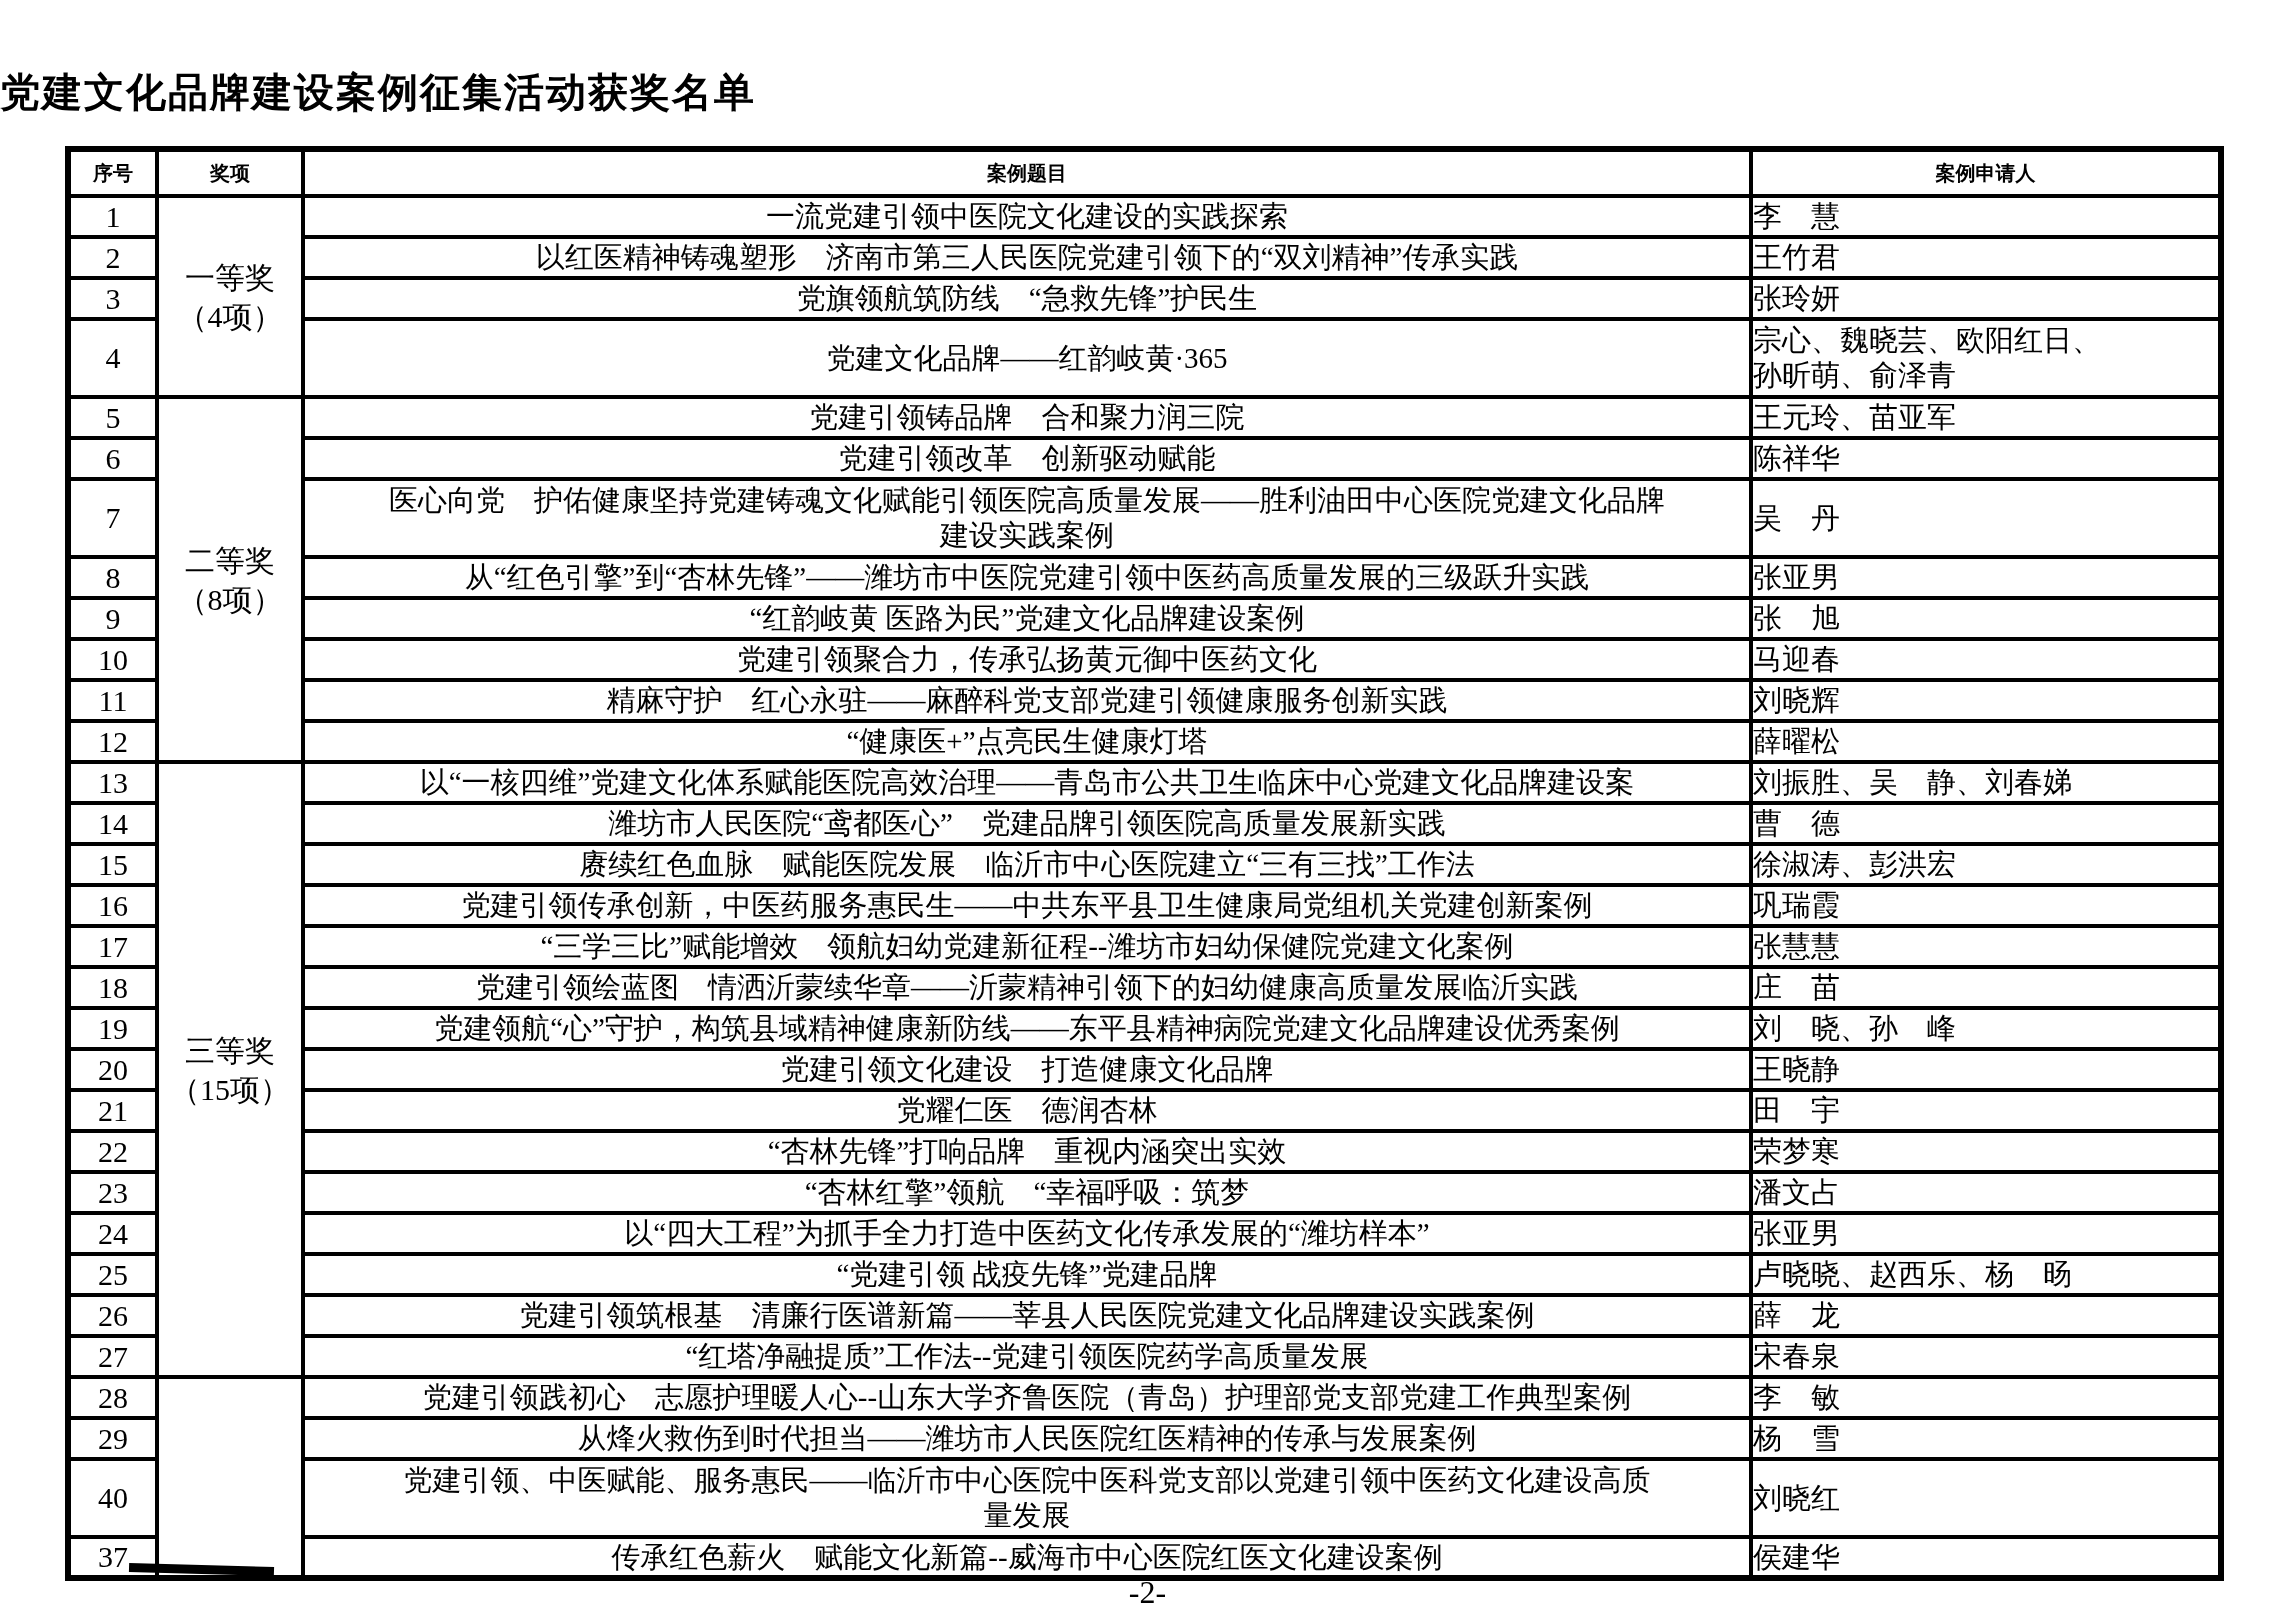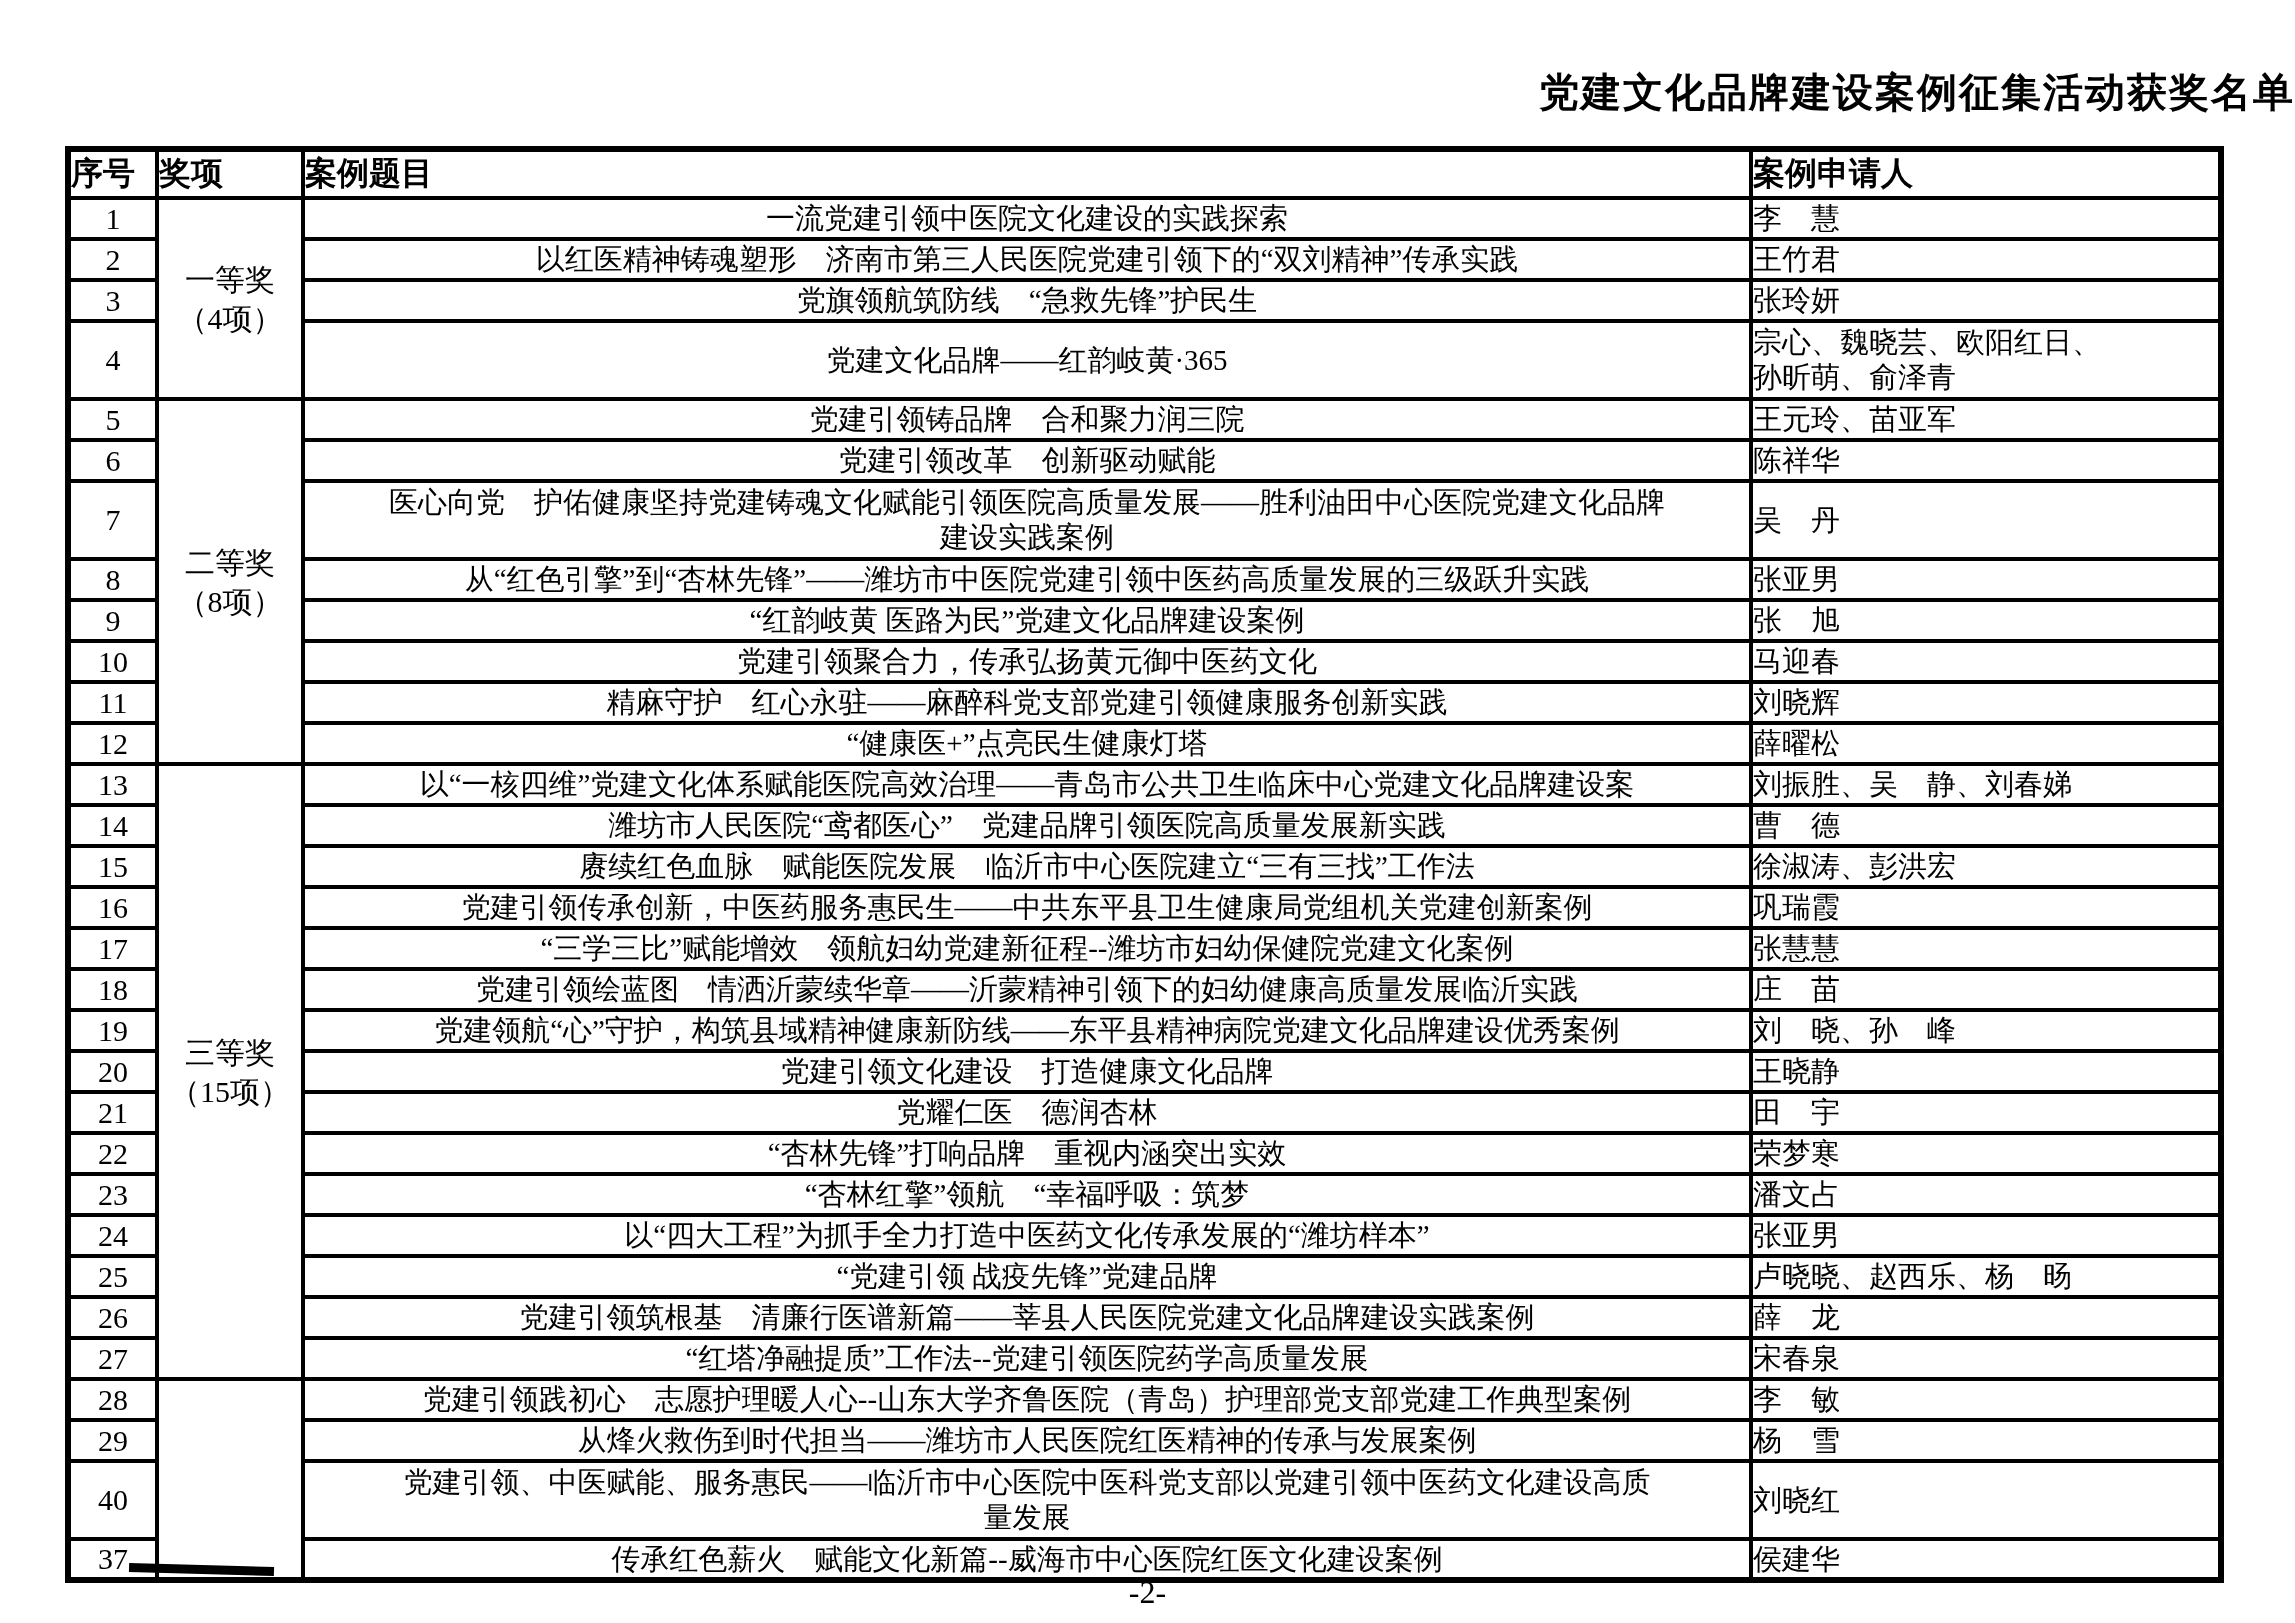--- a/index.html
+++ b/index.html
@@ -10,21 +10,21 @@
     background: #ffffff;
     position: relative;
     font-family: "Liberation Serif", serif;
     color: #000;
   }
   .page-title {
     position: absolute;
     top: 65px;
     left: 0;
     width: 100%;
-    text-align: right;
+    text-align: left;
     font-size: 40px;
     font-weight: bold;
     letter-spacing: 2px;
     font-family: "Liberation Serif", serif;
   }
   table.awards {
     position: absolute;
     left: 65px;
     top: 146px;
     width: 2153px;
@@ -35,22 +35,22 @@
   table.awards th, table.awards td {
     border: 4.1px solid #000;
     padding: 0;
     vertical-align: middle;
     overflow: hidden;
   }
   thead tr { height: 47px; }
   thead th {
     font-family: "Liberation Sans", sans-serif;
     font-weight: bold;
-    font-size: 32px;
-    text-align: left;
+    font-size: 20px;
+    text-align: center;
     border-bottom-width: 6.1px;
   }
   tbody tr { height: 41px; }
   tbody tr.tall { height: 78px; }
   td.c-no {
     text-align: center;
     font-size: 30px;
     font-family: "Liberation Serif", serif;
   }
   td.c-award {

